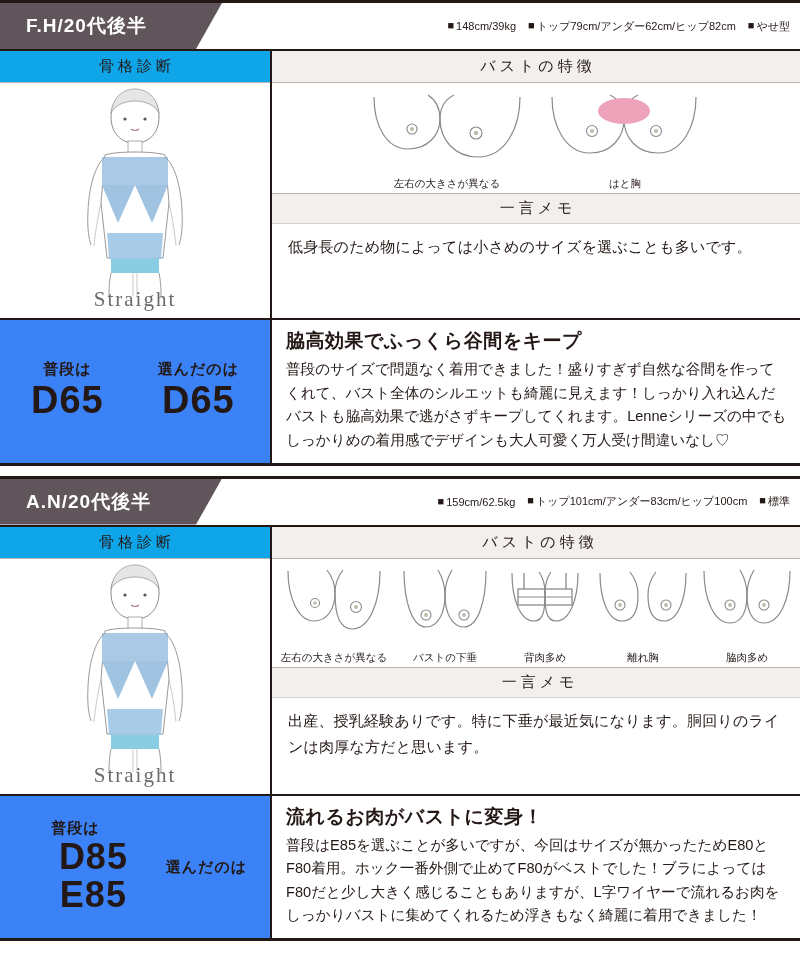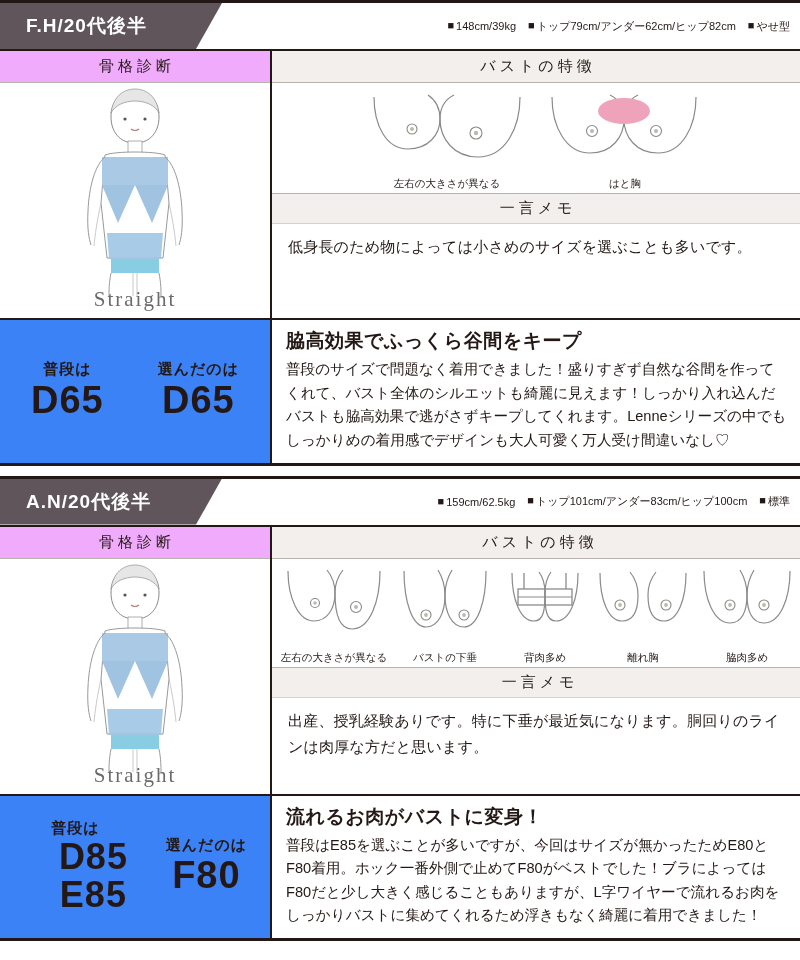--- a/index.html
+++ b/index.html
@@ -77,21 +77,21 @@
     border-right: 2px solid #231815;
     display: flex;
     flex-direction: column;
   }
   .col-right {
     flex: 1;
     display: flex;
     flex-direction: column;
   }
   .sec-title {
-    background: #f0abfc;
+    background: #0ea5e9;
     text-align: center;
     font-size: 15px;
     letter-spacing: 4px;
     padding: 6px 0 6px 4px;
     border-bottom: 1px solid #b9b2ad;
     font-weight: normal;
   }
   .sec-title.right { background: #f3efec; }
 
   
@@ -426,21 +426,20 @@
 
     <div class="rev-bottom">
       <div class="size-box">
         <div class="size-col">
           <div class="size-cap">普段は</div>
           <div class="size-val two-line" style="white-space:pre-line">D85
 E85</div>
         </div>
         <div class="size-col">
           <div class="size-cap">選んだのは</div>
-          <div class="size-val">F80</div>
         </div>
       </div>
       <div class="comment-box">
         <div class="comment-head">流れるお肉がバストに変身！</div>
         <div class="comment-text">普段はE85を選ぶことが多いですが、今回はサイズが無かったためE80とF80着用。ホック一番外側で止めてF80がベストでした！ブラによってはF80だと少し大きく感じることもありますが、L字ワイヤーで流れるお肉をしっかりバストに集めてくれるため浮きもなく綺麗に着用できました！</div>
       </div>
     </div>
   </div>
 
 </div>

